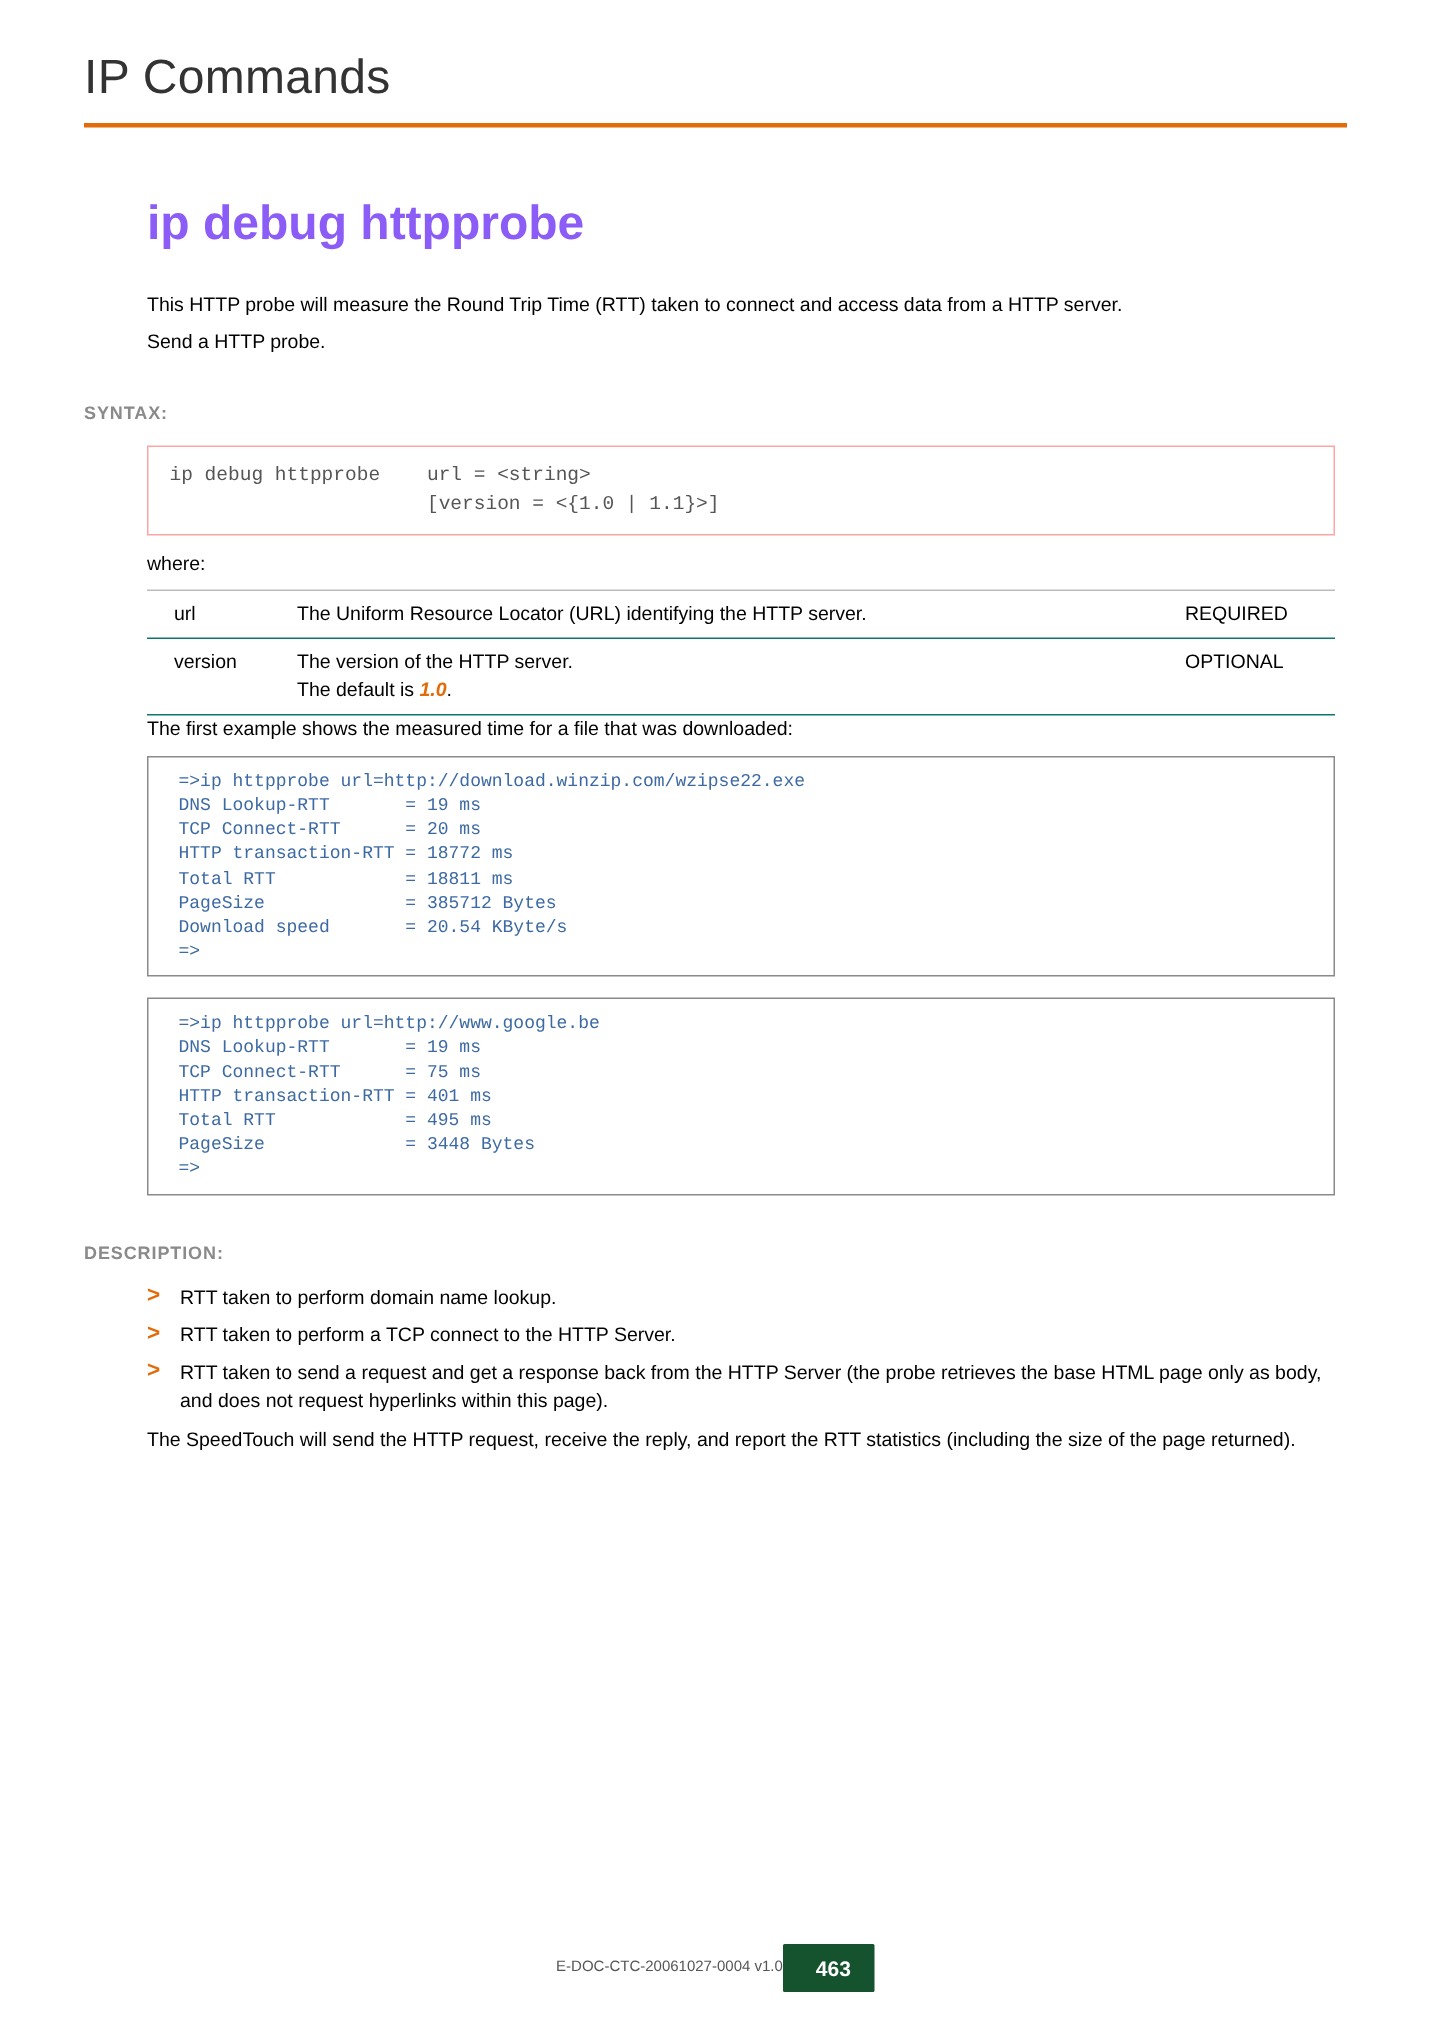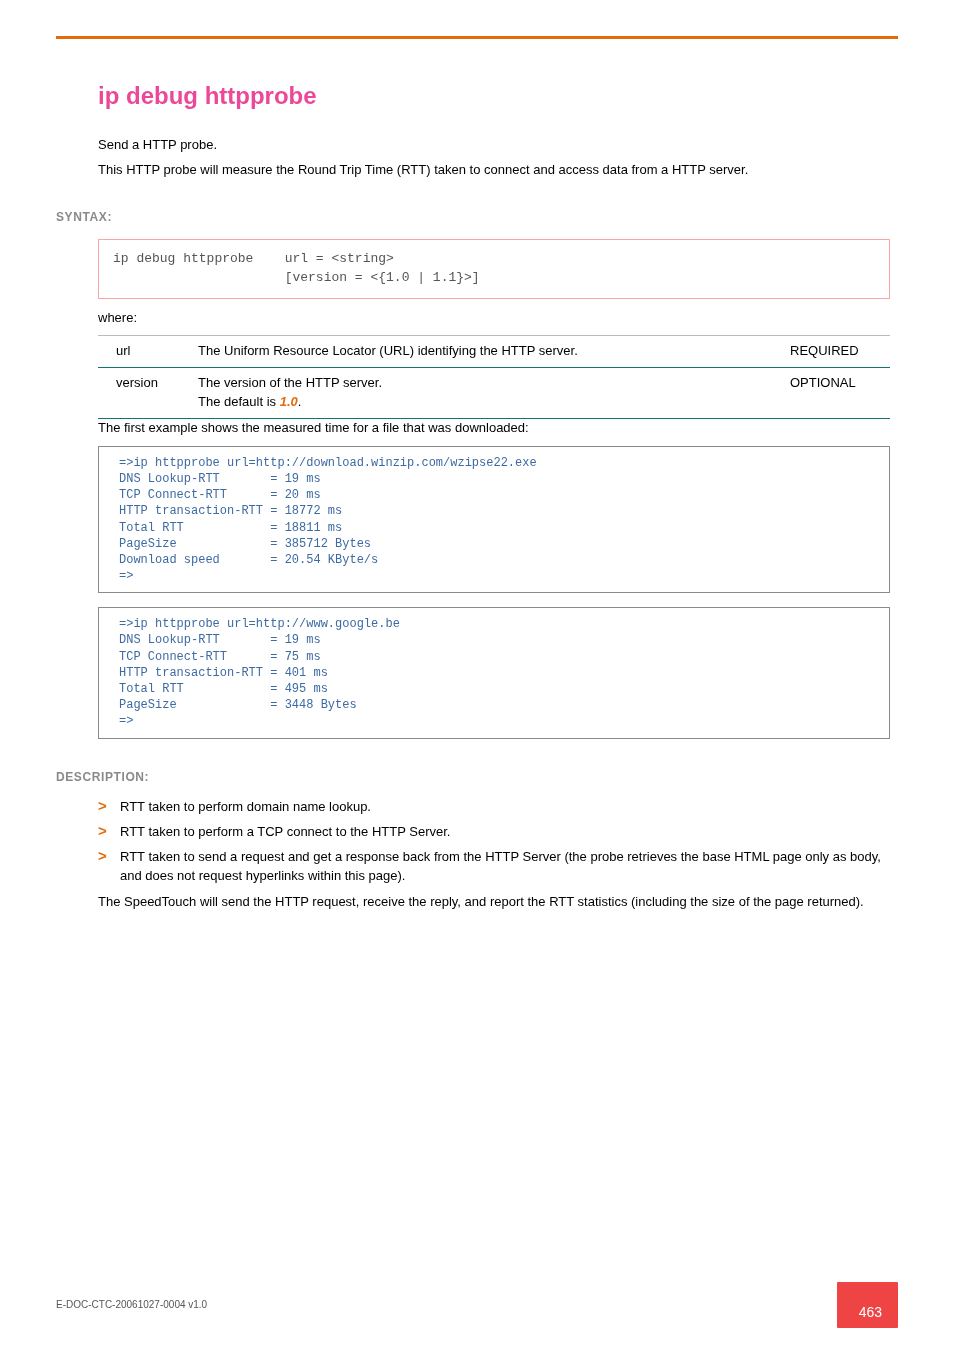--- a/index.html
+++ b/index.html
@@ -23,22 +23,22 @@
     color: #333;
     letter-spacing: 0.2px;
   }
   .header-rule {
     border: none;
     border-top: 3px solid #e36c0a;
     margin-top: 8px;
     margin-bottom: 40px;
   }
   .cmd-title {
-    color: #ec4899;
-    font-size: 24px;
+    color: #8b5cf6;
+    font-size: 32px;
     font-weight: bold;
     margin-left: 42px;
     margin-bottom: 22px;
   }
   .indent-block {
     margin-left: 42px;
     margin-right: 8px;
   }
   .bodytext { margin-bottom: 6px; }
   .section-label {
@@ -102,46 +102,47 @@
     font-weight: bold;
     font-size: 15px;
     line-height: 1;
   }
   .footer {
     position: absolute;
     bottom: 22px;
     left: 56px;
     right: 56px;
     display: flex;
-    justify-content: space-between;
+    justify-content: center;
     align-items: center;
     font-size: 10px;
     color: #555;
   }
   .page-badge {
-    background: #ef4444;
+    background: #14532d;
     color: #fff;
-    padding: 20px 16px 6px 22px;
+    padding: 6px 16px 6px 22px;
     font-size: 14px;
-    font-weight: normal;
+    font-weight: bold;
     border-radius: 1px;
   }
 </style>
 </head>
 <body>
 
 <div class="page">
 
+  <div class="header-title">IP Commands</div>
   <hr class="header-rule">
 
   <div class="cmd-title">ip debug httpprobe</div>
 
   <div class="indent-block">
+    <p class="bodytext">This HTTP probe will measure the Round Trip Time (RTT) taken to connect and access data from a HTTP server.</p>
     <p class="bodytext">Send a HTTP probe.</p>
-    <p class="bodytext">This HTTP probe will measure the Round Trip Time (RTT) taken to connect and access data from a HTTP server.</p>
   </div>
 
   <div class="section-label">SYNTAX:</div>
 
   <div class="indent-block">
     <div class="syntax-box">ip debug httpprobe    url = &lt;string&gt;
                       [version = &lt;{1.0 | 1.1}&gt;]</div>
     <p class="where-label">where:</p>
 
     <table class="param">

